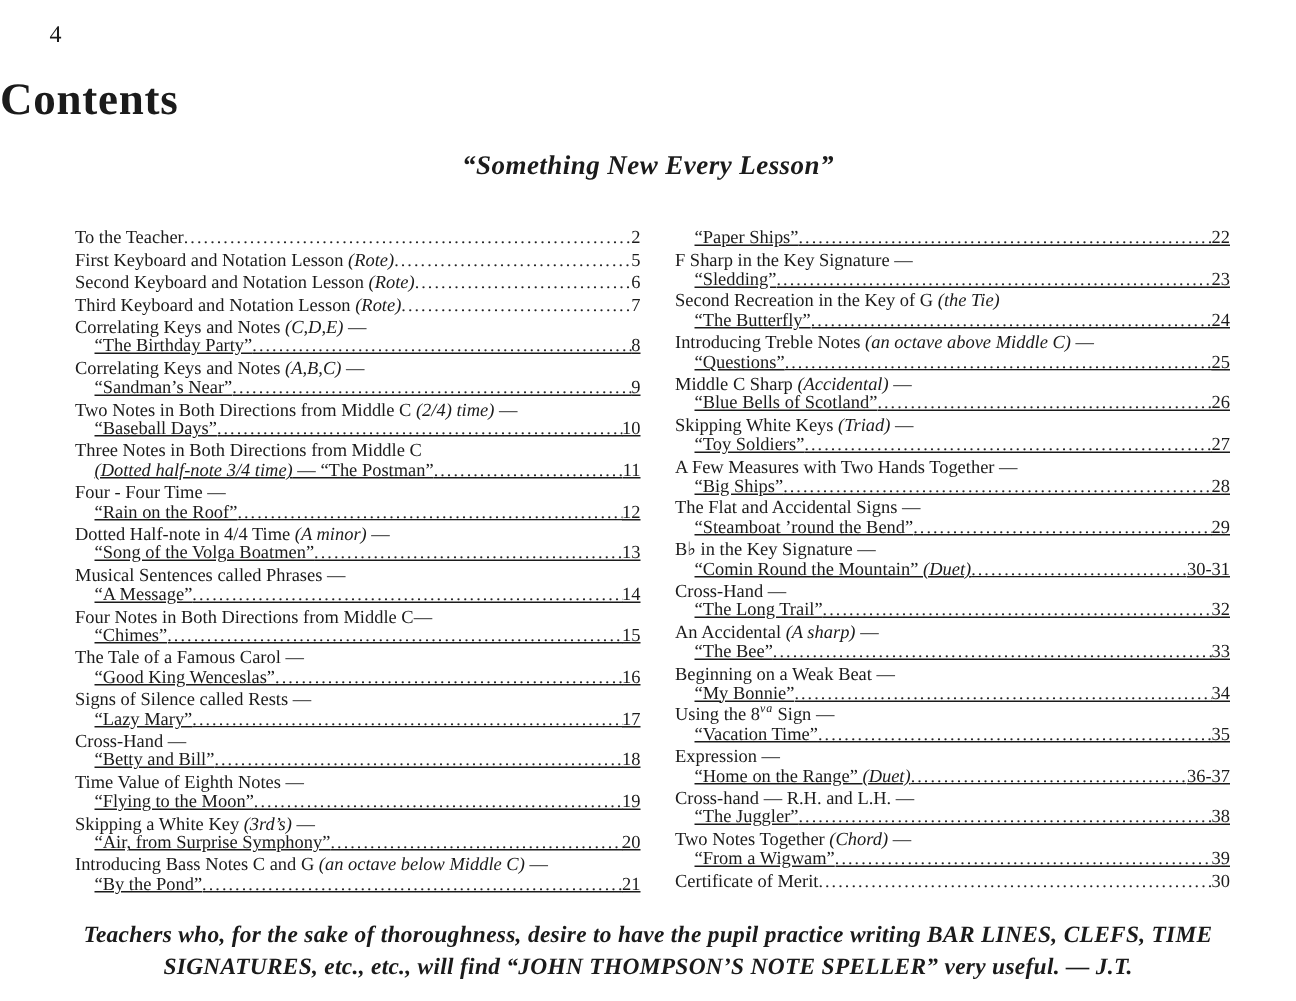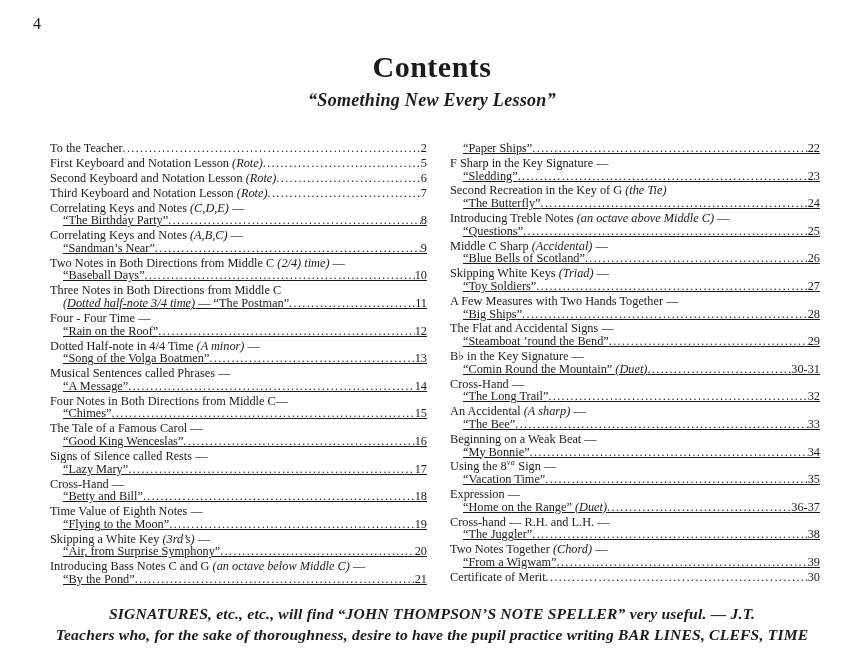--- a/index.html
+++ b/index.html
@@ -3,22 +3,22 @@
 <meta charset="utf-8">
 <style>
   html,body{margin:0;padding:0;background:#ffffff;}
   body{
     width:864px;height:667px;
     font-family:"Liberation Serif","DejaVu Serif","DejaVu Sans",serif;
     color:#1b1b1b;
   }
   .page{position:relative;width:864px;height:667px;overflow:hidden;background:#fff;}
   .pgnum{position:absolute;left:33px;top:15px;font-size:16px;}
-  .title{margin:50px 0 0 0;text-align:center;font-size:30px;font-weight:bold;letter-spacing:.5px;}
-  .subtitle{text-align:center;font-style:italic;font-weight:bold;font-size:18px;margin-top:6px;letter-spacing:.3px;}
+  .title{margin:50px 0 0 0;text-align:left;font-size:30px;font-weight:bold;letter-spacing:.5px;}
+  .subtitle{text-align:center;font-style:italic;font-weight:bold;font-size:18px;margin-top:16px;letter-spacing:.3px;}
   .columns{display:flex;align-items:flex-start;margin:31px 44px 0 50px;}
   .col{font-size:12.3px;line-height:12.7px;}
   .col-left{width:377px;flex:0 0 377px;}
   .divider{width:3px;background:#141414;margin:2px 15px 4px 7px;}
   .col-right{flex:1 1 auto;min-width:0;}
   .line{display:flex;align-items:baseline;white-space:nowrap;}
   .line.ind{padding-left:13px;text-decoration:underline;}
   .line + .line:not(.ind){margin-top:2.2px;}
   .txt{flex:0 0 auto;}
   .it{font-style:italic;}
@@ -303,16 +303,16 @@
         </div>
         <div class="line">
           <span class="txt">Certificate of Merit</span>
           <span class="dots"></span>
           <span class="pg">30</span>
         </div>
       </div>
   </div>
 
   <div class="footer">
+    <div>Teachers who, for the sake of thoroughness, desire to have the pupil practice writing BAR LINES, CLEFS, TIME</div>
     <div>SIGNATURES, etc., etc., will find “JOHN THOMPSON’S NOTE SPELLER” very useful. — J.T.</div>
-    <div>Teachers who, for the sake of thoroughness, desire to have the pupil practice writing BAR LINES, CLEFS, TIME</div>
   </div>
 </div>
 
 </body></html>

